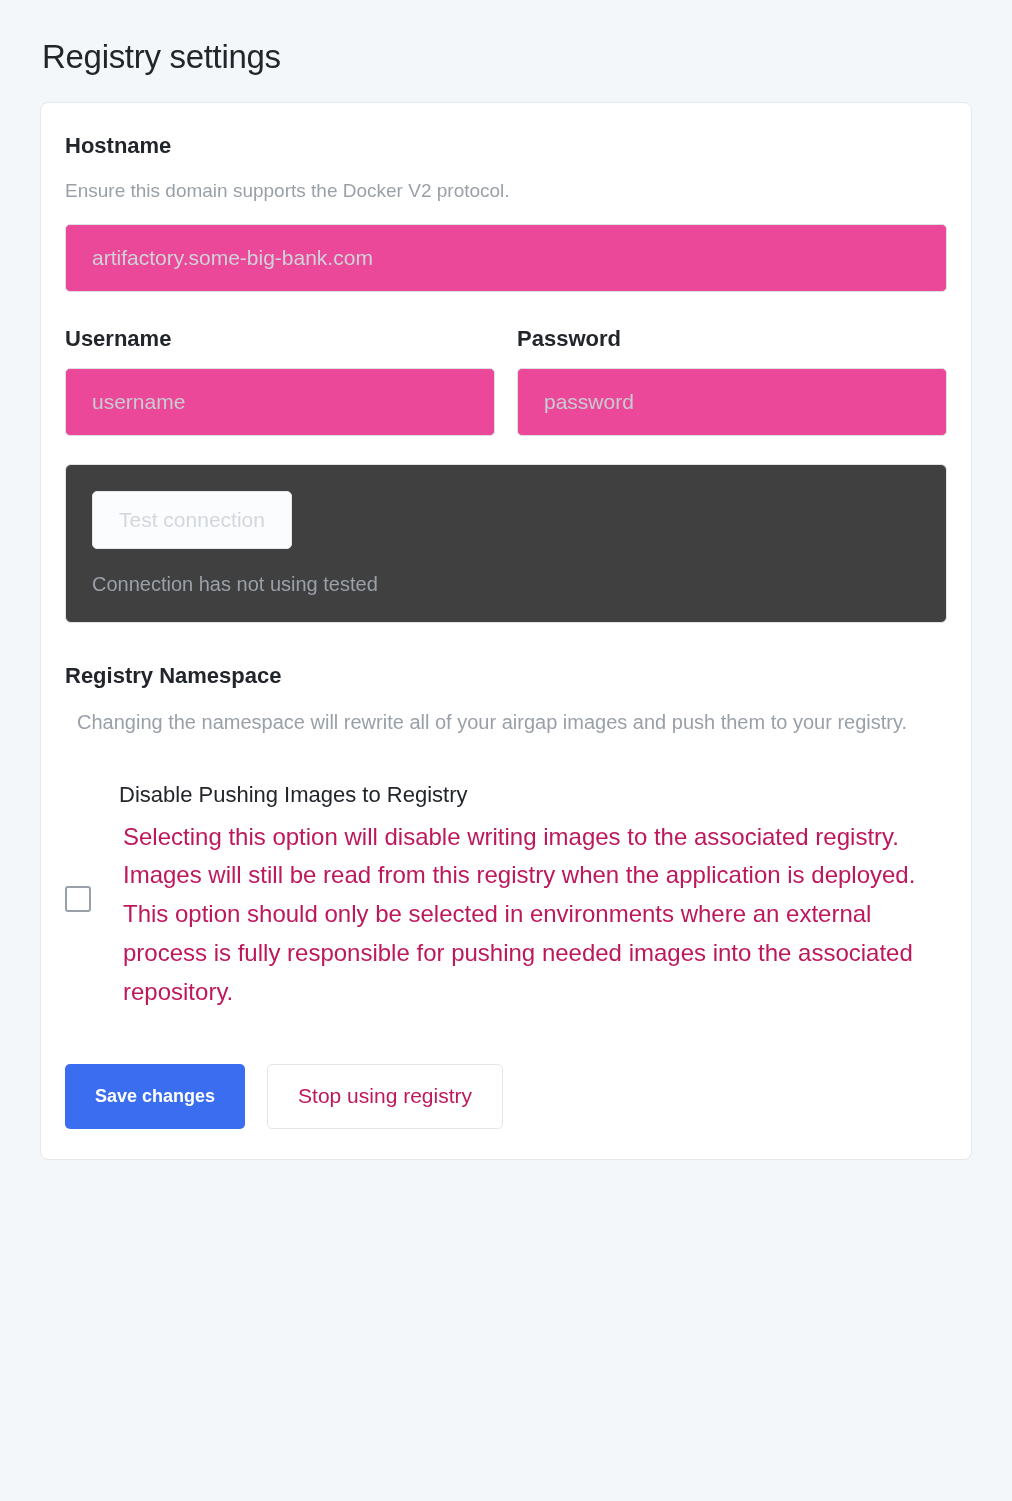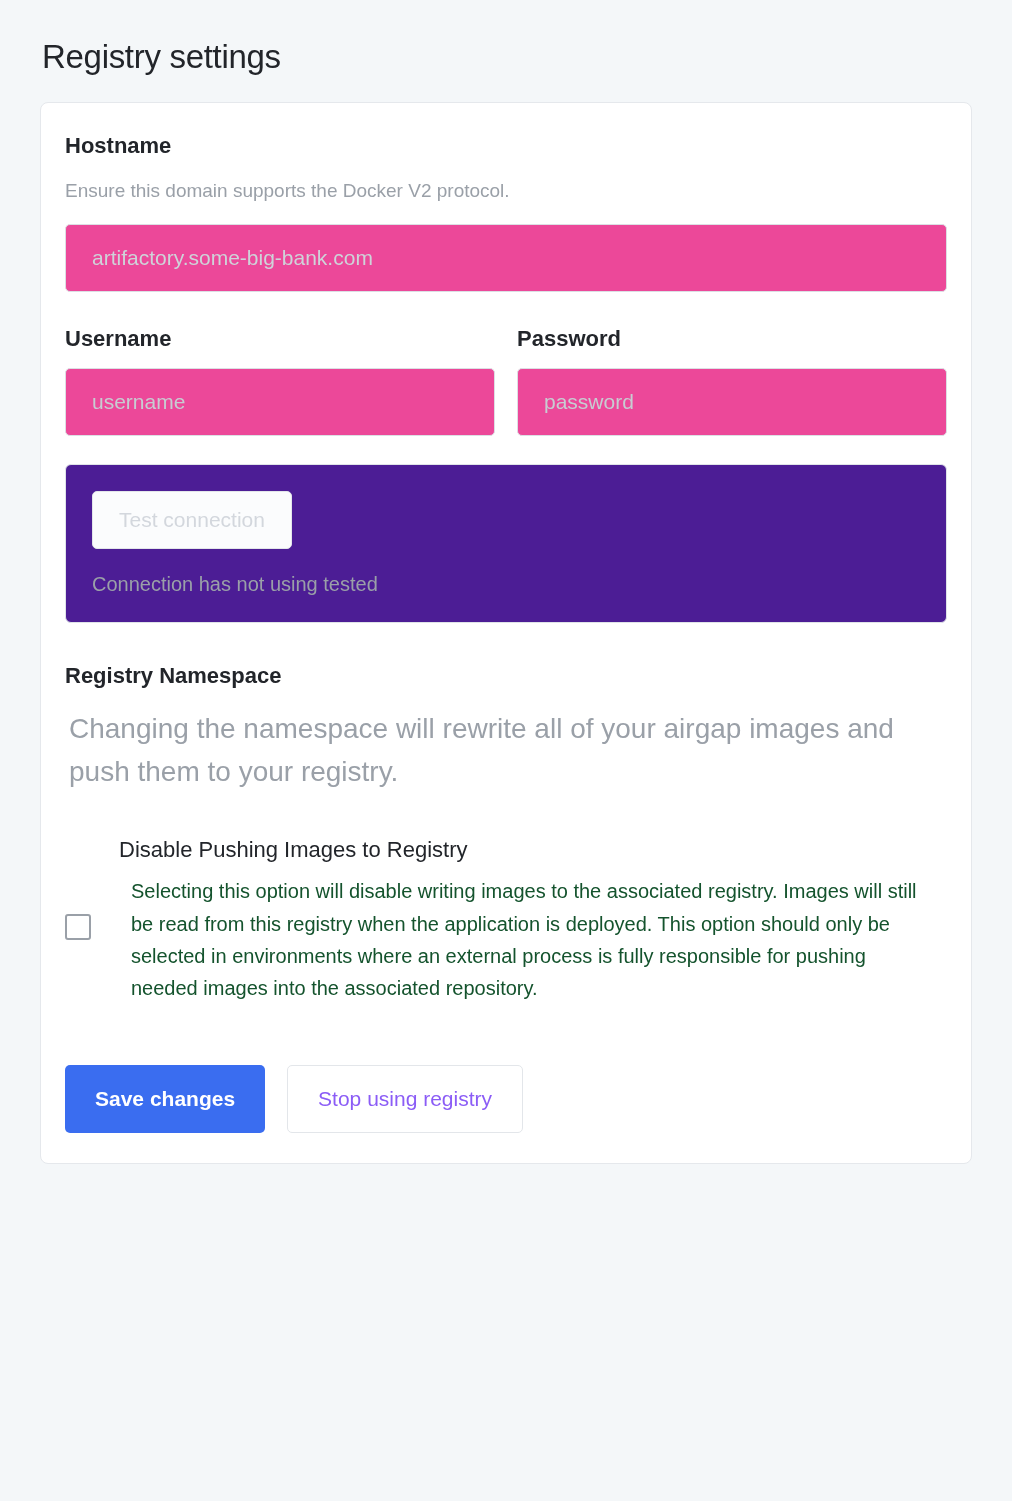--- a/index.html
+++ b/index.html
@@ -70,45 +70,45 @@
   .field-label {
     font-size: 22px;
     font-weight: bold;
     color: #22252a;
     margin: 0 0 16px 0;
   }
   .test-box {
     margin-top: 28px;
     border: 1px solid #dfe3e8;
     border-radius: 6px;
-    background: #4c1d95;
+    background: #404040;
     padding: 26px 26px 26px 26px;
   }
   .test-btn {
     display: inline-block;
     border: 1px solid #e3e6ea;
     background: #fbfcfd;
     color: #d3d7dd;
     border-radius: 5px;
     font-size: 21px;
     font-family: "Liberation Sans", sans-serif;
     padding: 16px 26px;
     cursor: default;
   }
   .test-status {
     margin-top: 24px;
     font-size: 20px;
     color: #9aa0a8;
   }
   .block-gap { margin-top: 40px; }
   .namespace-desc {
-    font-size: 28px;
+    font-size: 20px;
     color: #9aa0a8;
     line-height: 1.55;
-    margin: 14px 0 22px 4px;
+    margin: 14px 0 22px 12px;
     max-width: 890px;
   }
   .checkbox-row {
     display: flex;
     align-items: center;
     gap: 28px;
     margin-top: 44px;
   }
   .checkbox {
     width: 26px;
@@ -120,44 +120,44 @@
     cursor: pointer;
   }
   .checkbox-content { flex: 1 1 auto; }
   .checkbox-title {
     font-size: 22px;
     font-weight: normal;
     color: #22252a;
     margin: 0 0 10px 0;
   }
   .checkbox-desc {
-    font-size: 20px;
-    color: #14532d;
+    font-size: 24px;
+    color: #be185d;
     line-height: 1.62;
-    margin: 12px;
+    margin: 4px;
   }
   .actions {
     display: flex;
     gap: 22px;
     margin-top: 48px;
   }
   .btn-primary {
     background: #3a6df0;
     color: #ffffff;
     font-weight: bold;
-    font-size: 21px;
+    font-size: 18px;
     font-family: "Liberation Sans", sans-serif;
     border: none;
     border-radius: 5px;
     padding: 22px 30px;
     cursor: pointer;
   }
   .btn-ghost {
     background: #ffffff;
-    color: #8b5cf6;
+    color: #be185d;
     font-size: 21px;
     font-family: "Liberation Sans", sans-serif;
     border: 1px solid #e3e6ea;
     border-radius: 5px;
     padding: 18px 30px;
     cursor: default;
   }
 </style>
 </head>
 <body>

